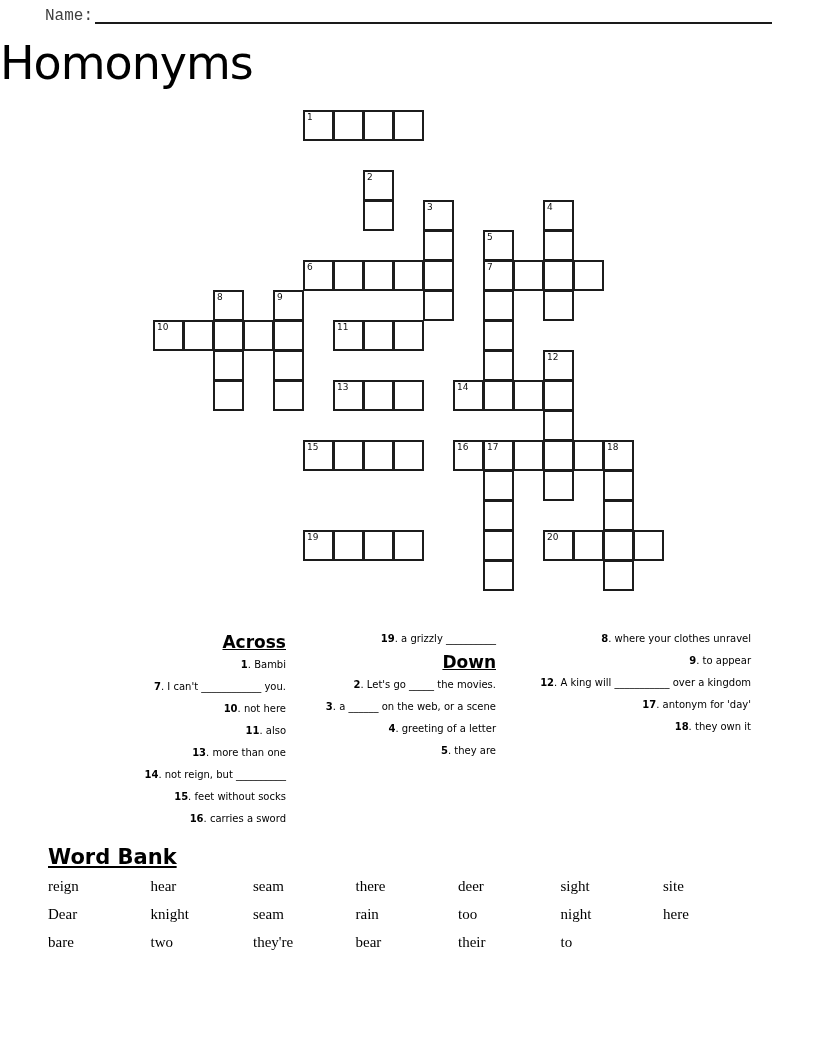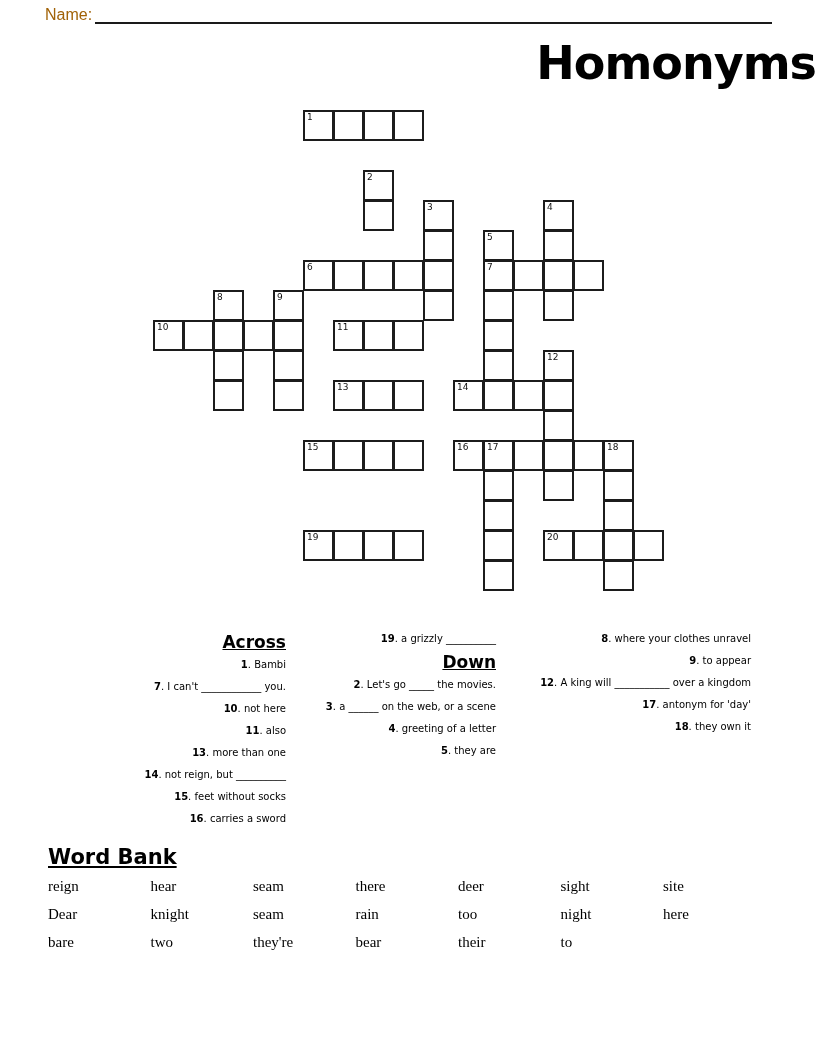--- a/index.html
+++ b/index.html
@@ -1,26 +1,26 @@
 <!DOCTYPE html>
 <html><head>
 <meta charset="utf-8">
 <style>
   * { margin: 0; padding: 0; box-sizing: border-box; }
   html, body { width: 816px; height: 1056px; background: #ffffff; overflow: hidden; }
   body { position: relative; font-family: "DejaVu Sans", sans-serif; color: #000; }
 
   
   .name-row { position: absolute; left: 45px; top: 5px; }
-  .name-label { font-family: Liberation Sans, sans-serif; font-size: 16px; color: #a16207; }
+  .name-label { font-family: Liberation Mono, monospace; font-size: 16px; color: #404040; }
   .name-line { position: absolute; left: 95px; top: 22px; width: 677px; border-bottom: 2px solid #1a1a1a; height: 0; }
 
   
-  .title { position: absolute; left: 0; top: 36px; width: 816px; text-align: right;
-           font-size: 46px; font-weight: 700; letter-spacing: -1px; }
+  .title { position: absolute; left: 0; top: 36px; width: 816px; text-align: left;
+           font-size: 46px; font-weight: 400; letter-spacing: -1px; }
 
   
   #crossword { position: absolute; left: 153px; top: 110px; width: 510px; height: 480px; }
   .cell { position: absolute; width: 31px; height: 31px; border: 2px solid #1c1c1c; background: #fff; }
   .cnum { position: absolute; top: 0px; left: 2px; font-size: 9px; line-height: 10px; color: #111; }
 
   
   .clue-col { position: absolute; top: 630px; text-align: right; }
   #clue-col-1 { left: 48px;  width: 238px; }
   #clue-col-2 { left: 291px; width: 205px; }

